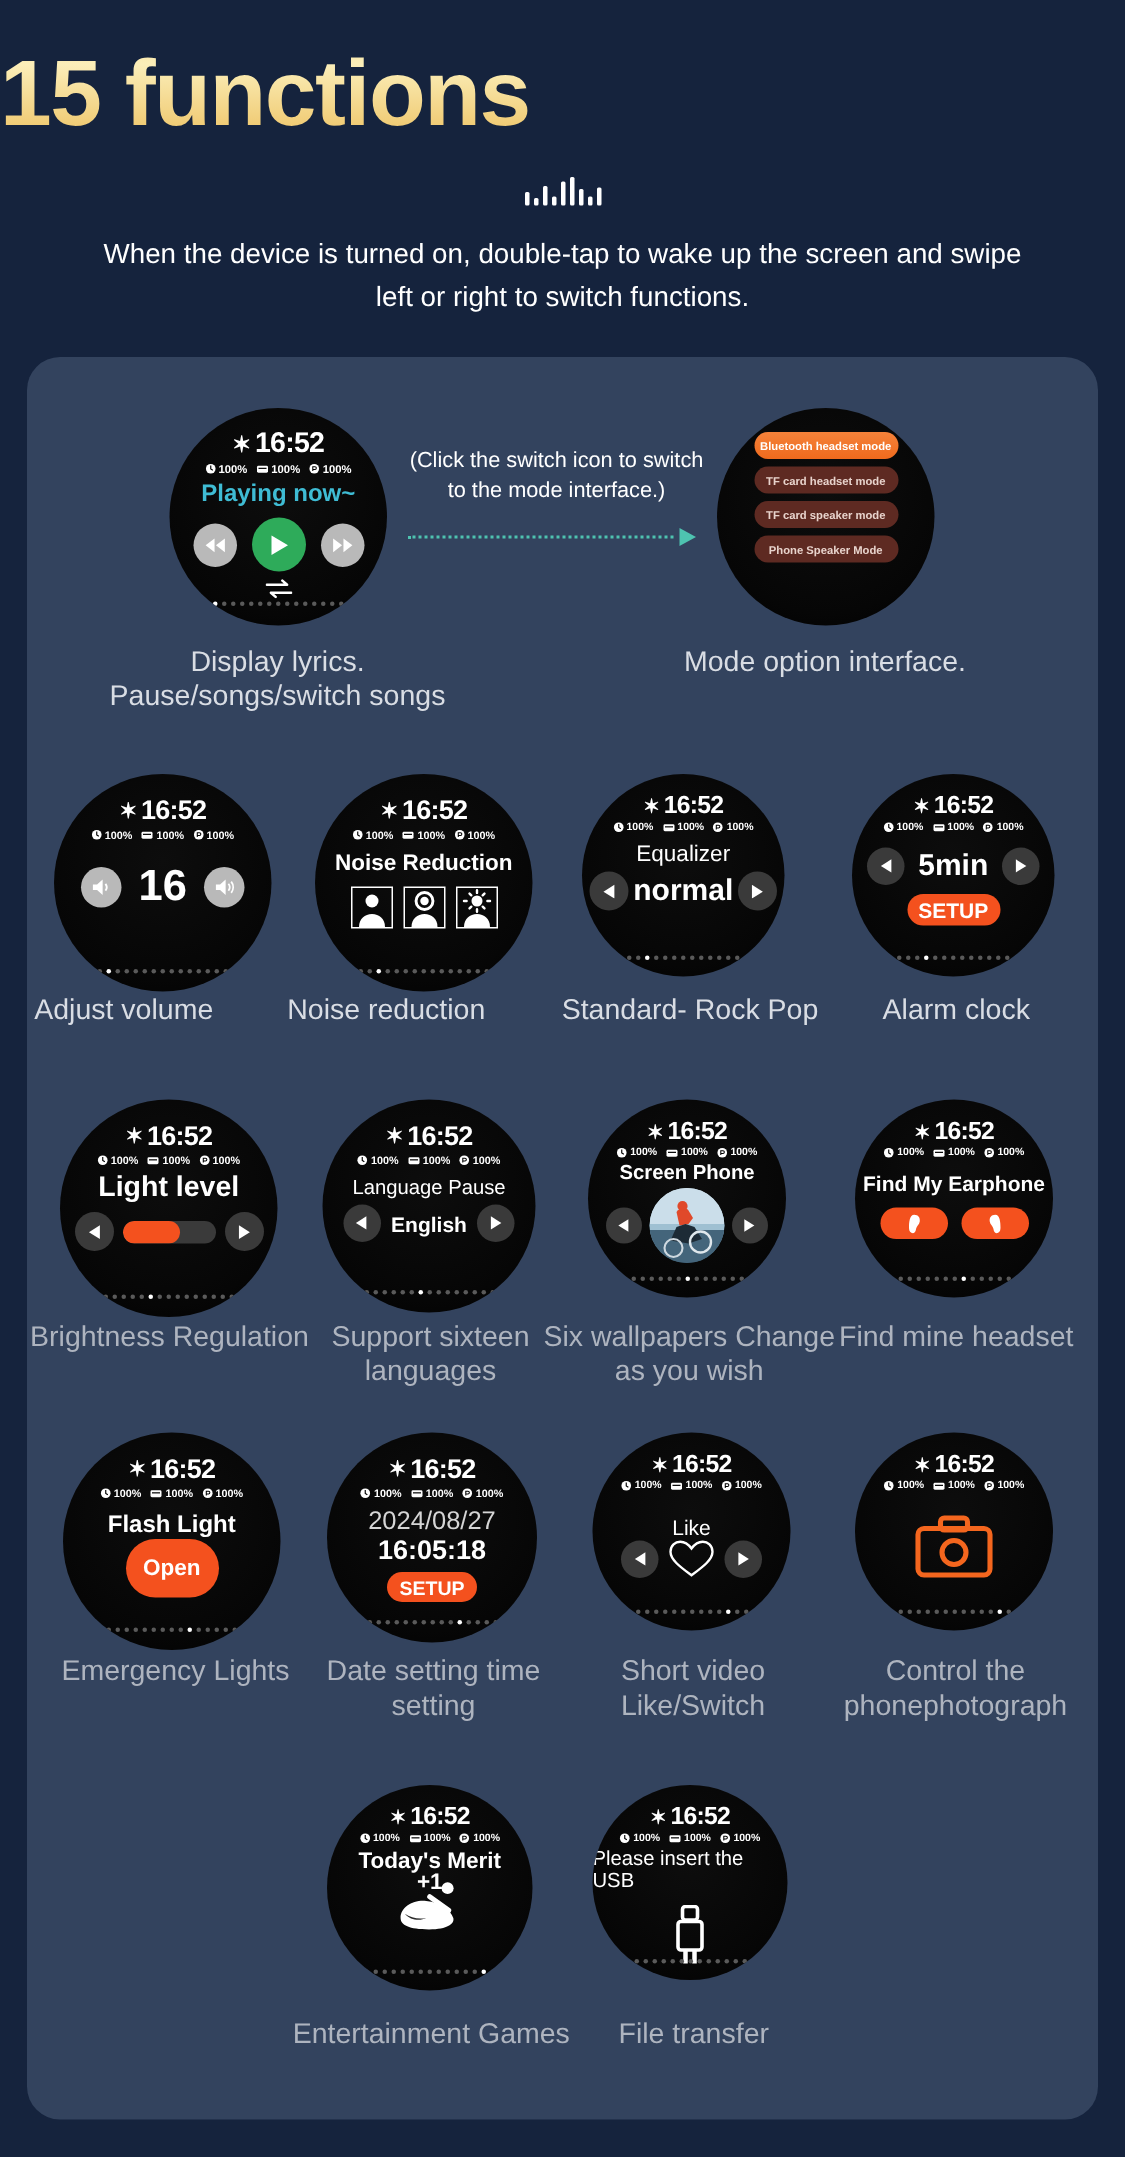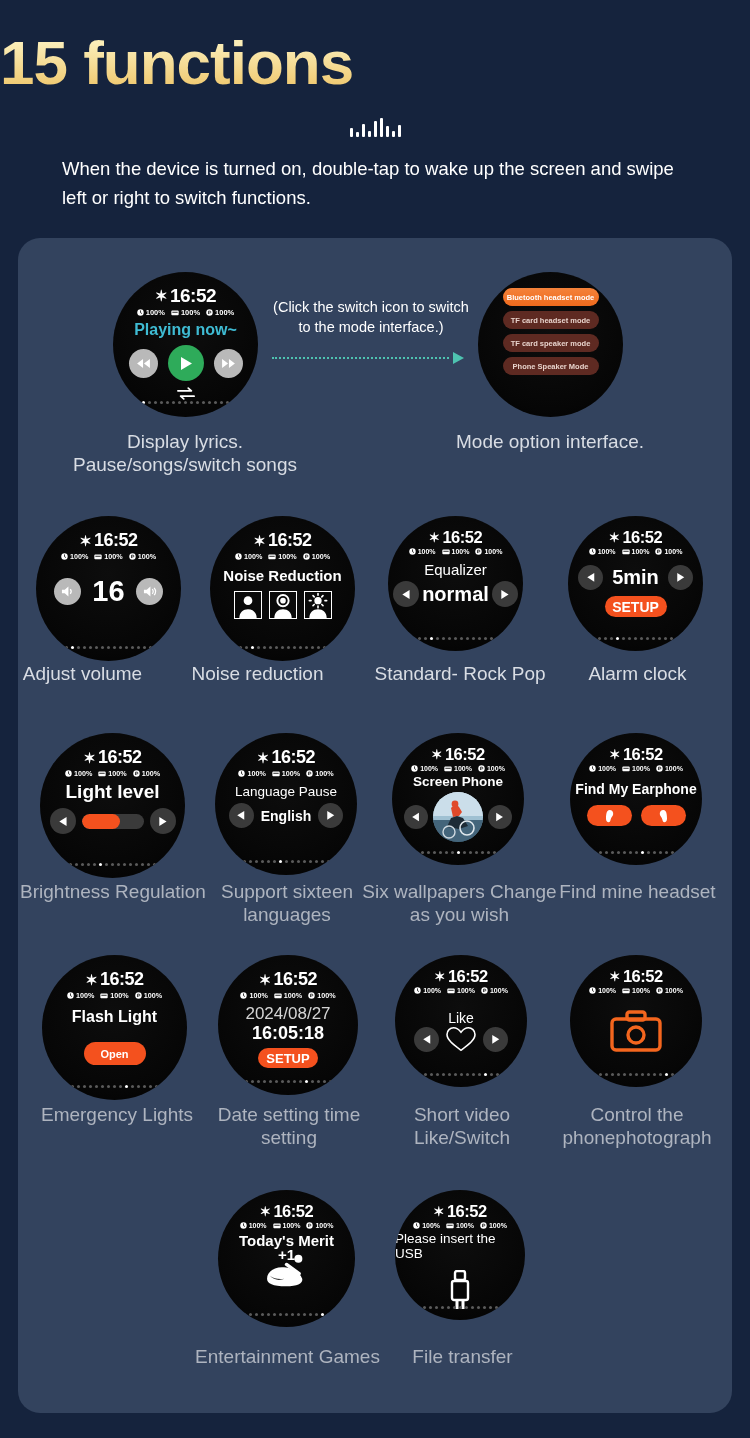--- a/index.html
+++ b/index.html
@@ -23,20 +23,21 @@
     background-clip:text;
     color:transparent;
     line-height:1.05;
   }
   .wave{
     display:flex; justify-content:center; align-items:flex-end;
     gap:3px; height:22px; margin-top:20px;
   }
   .wave i{ display:block; width:3px; background:#fff; border-radius:1px;}
   .hero-sub{
+    text-align:center;
     color:#fff;
     font-size:18.5px;
     line-height:1.55;
     margin-top:18px;
     padding:0 62px;
   }
 
   
   .panel{
     position:absolute;
@@ -784,21 +785,21 @@
       <span class="batt">
             <svg width="7" height="7" viewBox="0 0 10 10">
               <circle cx="5" cy="5" r="4.6" fill="#fff"></circle>
               <path d="M3.6 7.2V3.1h2.1a1.3 1.3 0 010 2.6H3.7" stroke="#000" stroke-width="1" fill="none"></path>
             </svg>
             <span>100%</span>
           </span>
     </div>
       </div>
       <div style="color:#fff;font-size:16px;font-weight:bold;margin-top:8px">Flash Light</div>
-      <div class="pill" style="width:62px;height:23px;font-size:11px;margin-top:16px">Open</div>
+      <div class="pill" style="width:62px;height:39px;font-size:15px;margin-top:0">Open</div>
       <div class="dots" style="bottom:12px">
         <span class=""></span>
         <span class=""></span>
         <span class=""></span>
         <span class=""></span>
         <span class=""></span>
         <span class=""></span>
         <span class=""></span>
         <span class=""></span>
         <span class=""></span>

